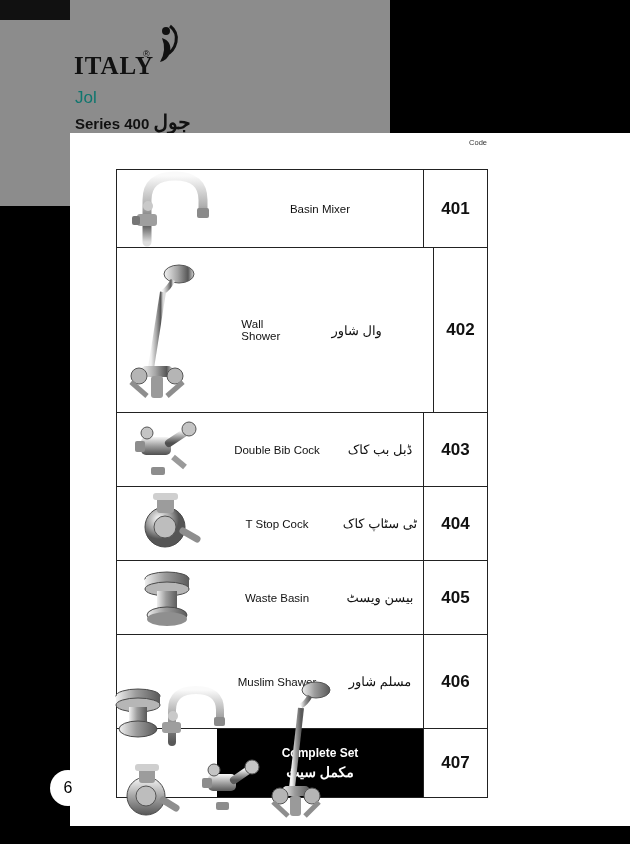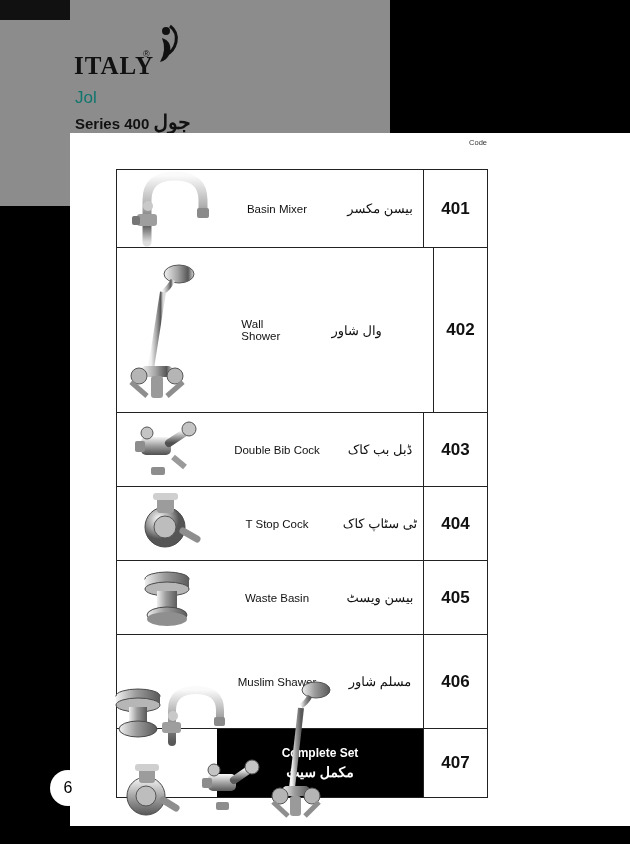--- a/index.html
+++ b/index.html
@@ -265,21 +265,20 @@
             </defs>
             <path d="M16 86 L16 44 Q16 20 44 20 Q72 20 72 44 L72 56" fill="none" stroke="url(#c2)" stroke-width="9" stroke-linecap="round"></path>
             <rect x="66" y="52" width="12" height="10" rx="2" fill="#8a8a8a"></rect>
             <rect x="6" y="58" width="20" height="12" rx="3" fill="#9e9e9e"></rect>
             <rect x="1" y="60" width="8" height="9" rx="2" fill="#767676"></rect>
             <circle cx="17" cy="50" r="5" fill="#c9c9c9"></circle>
           </svg>
         </div>
       </div>
       <div class="cell-name">Basin Mixer</div>
-      <div class="cell-urdu">بیسن مکسر</div>
       <div class="cell-code">401</div>
     </div>
 
     <div class="row r-h2">
       <div class="cell-img">
         <div class="art">
           <svg viewBox="0 0 100 165" width="100" height="165">
             <defs>
               <linearGradient id="c3" x1="0" y1="0" x2="1" y2="0">
                 <stop offset="0%" stop-color="#f2f2f2"></stop>

